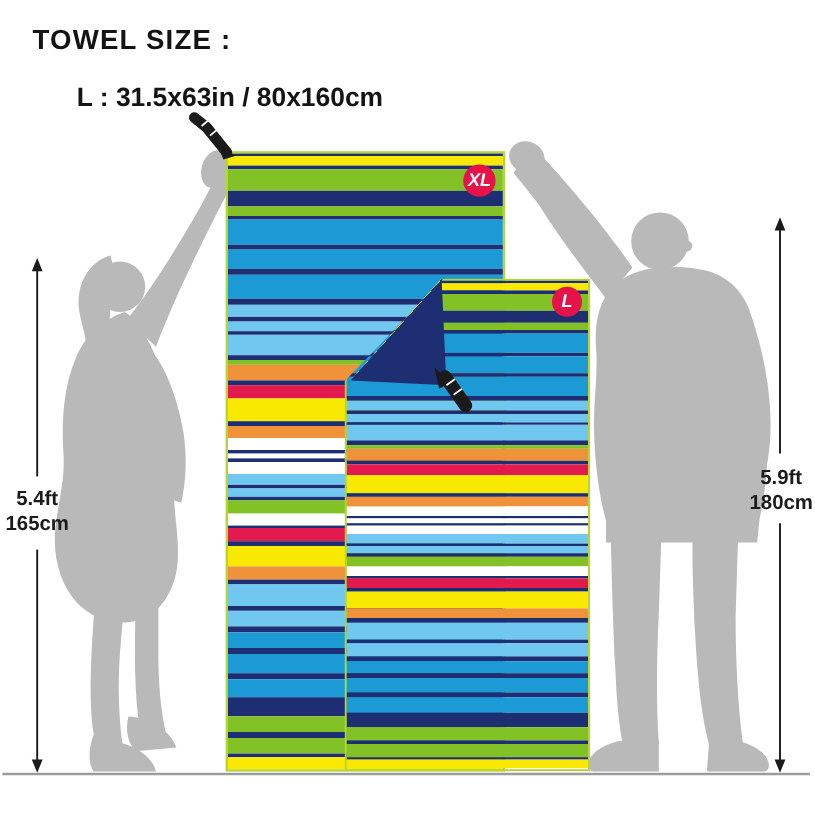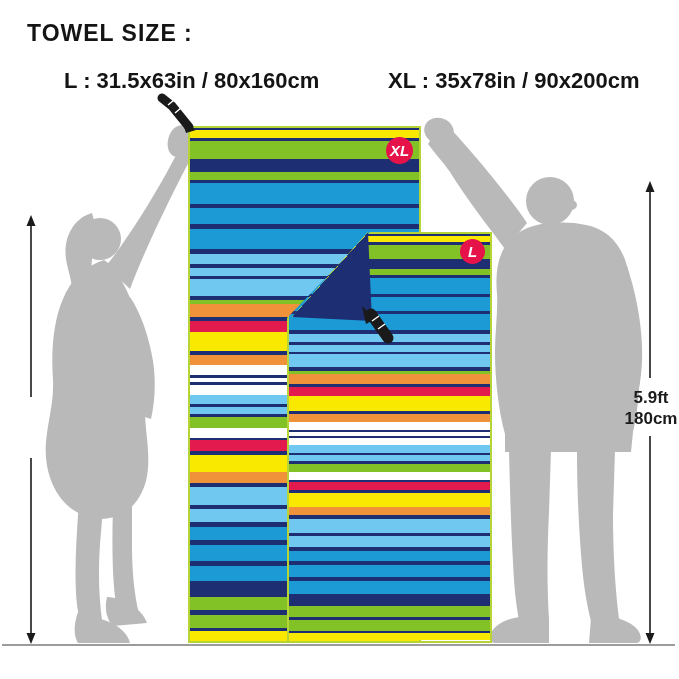--- a/index.html
+++ b/index.html
@@ -40,21 +40,20 @@
   .measure-left{left:1px;top:405px;}
   .measure-right{left:621px;top:387px;}
 </style>
 </head>
 <body>
 
 <div class="stage">
 
   <div class="page-title">TOWEL SIZE :</div>
   <div class="spec spec-l">L : 31.5x63in / 80x160cm</div>
-  <div class="spec spec-xl">XL : 35x78in / 90x200cm</div>
 
   <svg class="layer" id="figures" viewBox="0 0 679 679">
     <g fill="#b9b9b9">
       <path d="M 92,213 C 74,218 63,237 66,259 C 68,273 74,283 71,297 C 70,303 67,307 69,311 C 79,306 88,296 90,283 C 92,270 92,240 96,228 Z"></path>
       <circle cx="100" cy="239" r="21"></circle>
       <path d="M 106,266 C 124,244 148,206 166,174 C 173,161 180,148 185,139 L 197,147 C 191,158 184,171 176,187 C 160,219 142,257 130,289 Z"></path>
       <ellipse cx="179" cy="141" rx="11" ry="16" transform="rotate(15 179 141)"></ellipse>
       <path d="M 104,260 C 86,266 71,279 63,299 C 53,322 51,352 53,380 C 54,402 48,420 46,442 C 44,466 51,488 64,502 C 77,516 97,522 114,517 C 130,513 141,499 146,481 C 150,465 148,447 146,429 C 144,407 146,385 143,361 C 140,333 135,307 126,289 C 120,277 114,266 104,260 Z"></path>
       <path d="M 130,297 C 141,313 149,337 153,361 C 156,381 155,402 151,419 L 139,415 C 141,396 140,377 136,357 C 132,337 127,317 121,301 Z"></path>
       <path d="M 79,502 C 76,542 74,576 77,605 C 78,613 80,618 82,621 L 102,620 C 99,597 98,572 100,544 L 103,508 Z"></path>
@@ -223,18 +222,22 @@
     </g>
     <g stroke="#1b1b1b">
       <line x1="650" y1="188" x2="650" y2="378" stroke-width="1.6"></line>
       <line x1="650" y1="436" x2="650" y2="641" stroke-width="1.6"></line>
       <polygon points="650,181 645.5,192 654.5,192" stroke="none" fill="#1b1b1b"></polygon>
       <polygon points="650,644 645.5,633 654.5,633" stroke="none" fill="#1b1b1b"></polygon>
     </g>
     <line x1="2" y1="645" x2="675" y2="645" stroke-width="2" stroke="#9c9c9c"></line>
   </svg>
 
+  <div class="measure measure-left">
+    <div>5.4ft</div>
+    <div>165cm</div>
+  </div>
   <div class="measure measure-right">
     <div>5.9ft</div>
     <div>180cm</div>
   </div>
 
 </div>
 
 </body></html>

